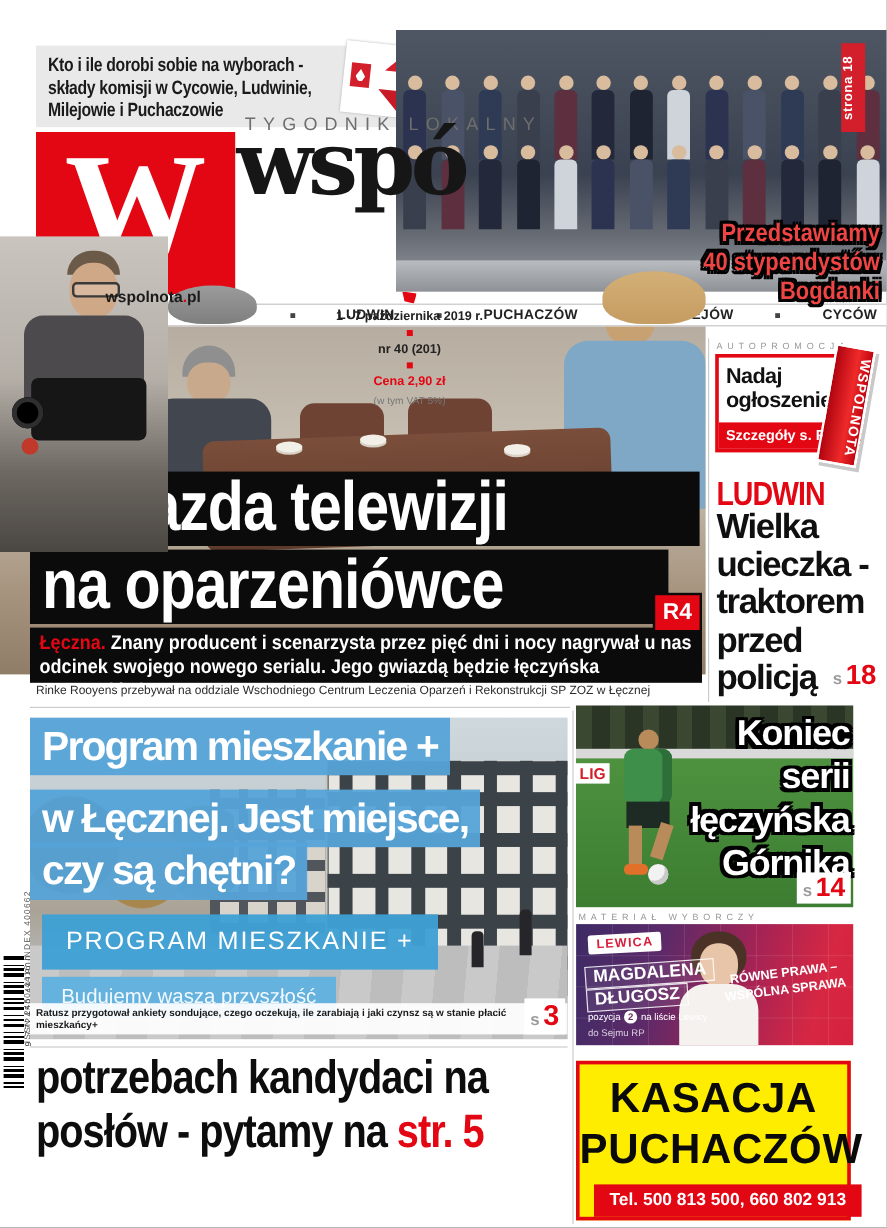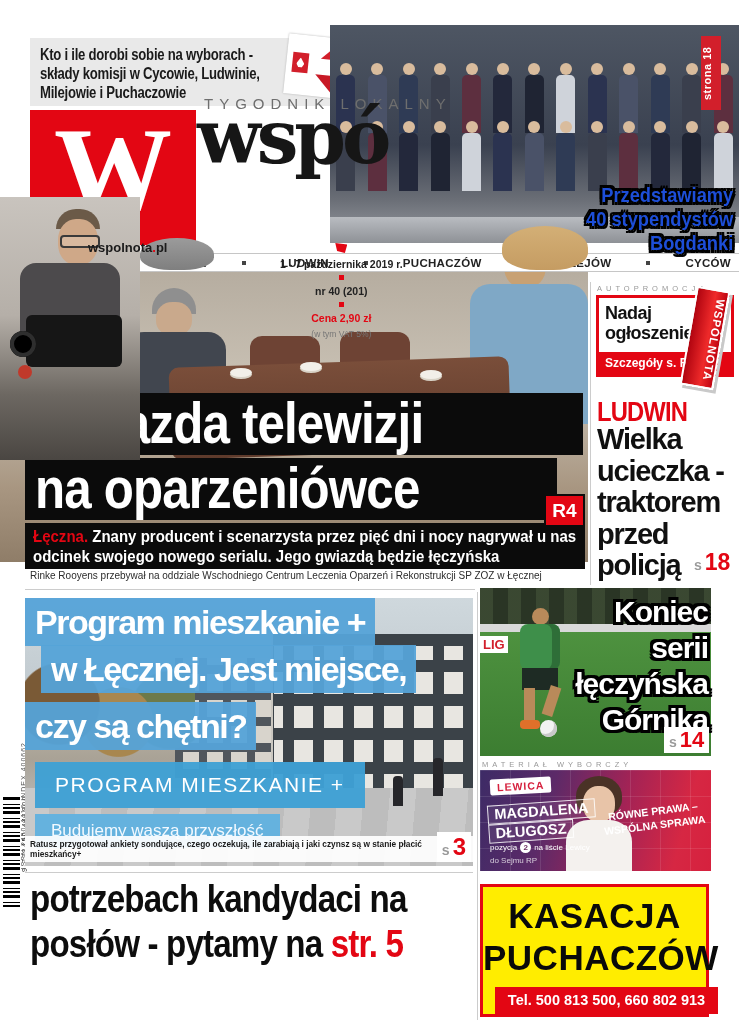--- a/index.html
+++ b/index.html
@@ -35,21 +35,21 @@
   
   .group-photo{left:330px;top:25px;width:409px;height:218px;overflow:hidden;
     background:linear-gradient(180deg,#4e5663 0%,#3a4150 55%,#6a6e76 80%,#9a9da3 100%);}
   .crowd-row{position:absolute;left:0;width:100%;display:flex;justify-content:space-around;}
   .crowd-row.r0{top:38px;}
   .crowd-row.r1{top:96px;}
   .fig{display:flex;flex-direction:column;align-items:center;}
   .fig::before{content:"";width:12px;height:12px;border-radius:50%;background:#d9bc9d;}
   .fig::after{content:"";width:19px;height:58px;background:var(--c,#2b3350);border-radius:5px 5px 0 0;}
   .stage{position:absolute;left:0;bottom:0;width:100%;height:26px;background:linear-gradient(180deg,#b9bcc1,#8e9196);}
-  .stipend-head{right:6px;top:183px;text-align:right;font-weight:bold;font-size:21px;line-height:24px;color:#1d4ed8;
+  .stipend-head{right:6px;top:183px;text-align:right;font-weight:bold;font-size:21px;line-height:24px;color:#ef4444;
     text-shadow:-3px -3px 0 #000,3px -3px 0 #000,-3px 3px 0 #000,3px 3px 0 #000,0 -3px 0 #000,0 3px 0 #000,-3px 0 0 #000,3px 0 0 #000;
     z-index:6;}
 
   
   .wbox{left:30px;top:110px;width:166px;height:135px;background:#e30613;z-index:2;}
   .wbox .w{position:absolute;left:0;top:-8px;width:100%;text-align:center;color:#fff;
     font-family:"Liberation Serif",serif;font-weight:bold;font-size:118px;line-height:135px;}
   .tagline{left:204px;top:95px;font-size:15px;letter-spacing:6px;color:#6e6e6e;z-index:5;}
   .title-black{left:197px;top:100px;font-family:"DejaVu Serif",serif;font-weight:bold;font-size:74px;line-height:74px;
     letter-spacing:-4px;color:#161616;z-index:5;}
@@ -114,21 +114,21 @@
   .mp-caption{left:30px;top:570px;font-size:10px;color:#2c2c2c;z-index:5;}
   .rule{background:#ccc;}
   .rule-h1{left:25px;top:589px;width:450px;height:1px;}
   .rule-h2{left:25px;top:872px;width:448px;height:1px;}
   .rule-v1{left:477px;top:592px;width:1px;height:428px;}
   .rule-v2{left:590px;top:282px;width:1px;height:303px;}
 
   
   .label-sp{font-size:7.5px;letter-spacing:4px;color:#999;}
   .autopromo{left:597px;top:284px;}
-  .adbox{left:596px;top:295px;width:138px;height:82px;border:3px solid #e30613;background:#fff;box-sizing:border-box;z-index:2;}
+  .adbox{left:596px;top:295px;width:122px;height:82px;border:3px solid #e30613;background:#fff;box-sizing:border-box;z-index:2;}
   .adbox-text{position:absolute;left:6px;top:5px;font-weight:bold;font-size:18px;line-height:20px;letter-spacing:-.5px;color:#111;}
   .adbox-strip{position:absolute;left:0;bottom:0;width:100%;height:22px;background:#e30613;color:#fff;
     font-weight:bold;font-size:12px;line-height:22px;padding-left:6px;box-sizing:border-box;}
   .ribbon{left:688px;top:288px;width:30px;height:96px;background:linear-gradient(90deg,#b00410,#ef2a2a 60%,#c00511);
     border:2px solid #fff;box-shadow:3px 3px 0 #c9c9c9;transform:rotate(10deg);z-index:3;
     color:#fff;font-weight:bold;font-size:11.5px;letter-spacing:1px;writing-mode:vertical-rl;text-align:center;}
   .sb-loc{left:597px;top:396px;font-weight:bold;font-size:28px;letter-spacing:-1px;color:#e30613;}
   .sb-head{left:597px;top:424px;width:150px;font-weight:bold;font-size:29px;line-height:31.5px;letter-spacing:-1.2px;color:#101010;}
   .pageref{display:flex;align-items:baseline;gap:3px;}
   .pageref .s{font-weight:bold;color:#9a9a9a;font-size:14px;}
@@ -148,21 +148,21 @@
   .hp-trees{position:absolute;left:0;top:58px;width:170px;height:120px;
     background:radial-gradient(circle at 20% 40%,#7a5a36 0 26%,transparent 27%),
                radial-gradient(circle at 55% 55%,#a8874f 0 30%,transparent 31%),
                radial-gradient(circle at 85% 45%,#6d7a4a 0 24%,transparent 25%),#0000;}
   .hp-paving{position:absolute;left:0;bottom:0;width:100%;height:78px;
     background:repeating-linear-gradient(95deg,#c9c9c9 0 26px,#bdbdbd 26px 52px);}
   .hp-person{position:absolute;width:10px;height:30px;background:#26262a;border-radius:4px 4px 0 0;}
   .blue-bar{position:absolute;left:0;background:rgba(85,163,216,.95);color:#fff;font-weight:bold;
     font-size:34px;line-height:44px;letter-spacing:-1.5px;padding:2px 10px 2px 10px;white-space:nowrap;}
   .hb1{top:0;}
-  .hb2{top:47px;margin-left:16px;}
+  .hb2{top:60px;}
   .hb3{top:104px;}
   .hbanner1{position:absolute;left:10px;top:164px;background:rgba(62,160,212,.96);color:#fff;
     font-size:21px;letter-spacing:1.5px;padding:11px 20px;}
   .hbanner2{position:absolute;left:10px;top:216px;background:rgba(97,177,223,.96);color:#f2f9ff;
     font-size:17px;padding:7px 16px;}
   .hcaption{position:absolute;left:0;bottom:4px;background:rgba(255,255,255,.92);color:#1a1a1a;
     font-size:8.3px;font-weight:bold;padding:3px 5px;}
   .href-box{position:absolute;right:2px;bottom:4px;background:#fff;padding:1px 5px;}
   .href-box .n{font-size:24px;}
 

